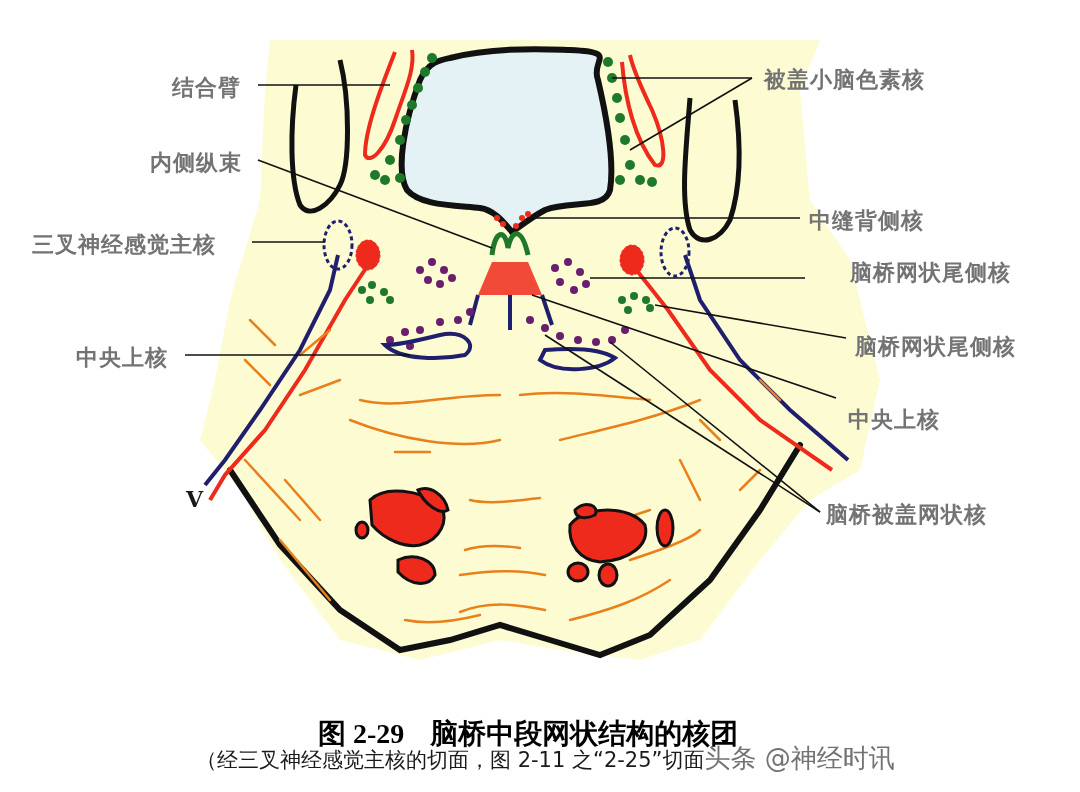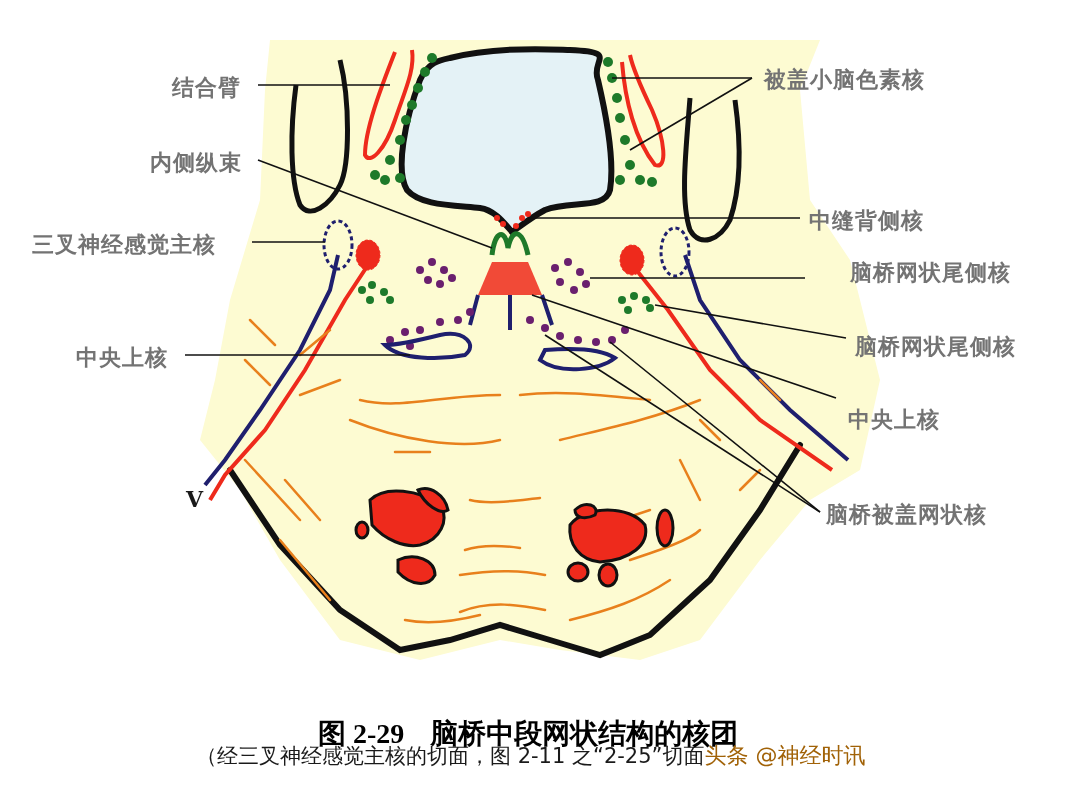--- a/index.html
+++ b/index.html
@@ -7,21 +7,21 @@
          font-family:"DejaVu Sans", "Liberation Sans", sans-serif; }
   #diagram { position:absolute; left:0; top:0; width:1080px; height:792px; }
   .lbl { position:absolute; font-family:"DejaVu Sans", sans-serif; font-weight:bold;
          font-size:22px; color:#737373; white-space:nowrap; letter-spacing:1px; }
   .vlbl { position:absolute; font-family:"DejaVu Serif", serif; font-weight:bold; font-size:22px; color:#1a1a1a; }
   .cap1 { position:absolute; left:318px; top:703px; font-family:"DejaVu Sans", sans-serif;
           font-weight:bold; font-size:28px; color:#000000; white-space:nowrap;margin-top:12px; }
   .cap1 .num { font-family:"Liberation Serif", serif; margin-right:26px; }
   .cap2 { position:absolute; left:196px; top:741px; font-family:"DejaVu Sans", sans-serif;
           font-size:21px; color:#1a1a1a; white-space:nowrap; }
-  .wm { font-size:22px; color:#a16207; }
+  .wm { font-size:26px; color:#737373; }
 </style>
 </head>
 <body>
 
 <svg id="diagram" viewBox="0 0 1080 792" xmlns="http://www.w3.org/2000/svg">
 
   <path d="M270,40 L820,40 L800,90 L810,200 L850,260 L880,380 L860,470 L810,500 L760,560 L700,640 L640,660 L560,650 L500,640 L420,660 L340,640 L280,560 L240,490 L200,440 L215,380 L230,300 L260,200 L265,90 Z" fill="#fdfbd2"></path>
 
   <path d="M230,470 L280,545 L340,610 L400,650 L450,640 L500,625 L550,640 L600,655 L650,635 L710,580 L760,510 L800,445" fill="none" stroke="#111" stroke-width="6" stroke-linecap="round"></path>
 

